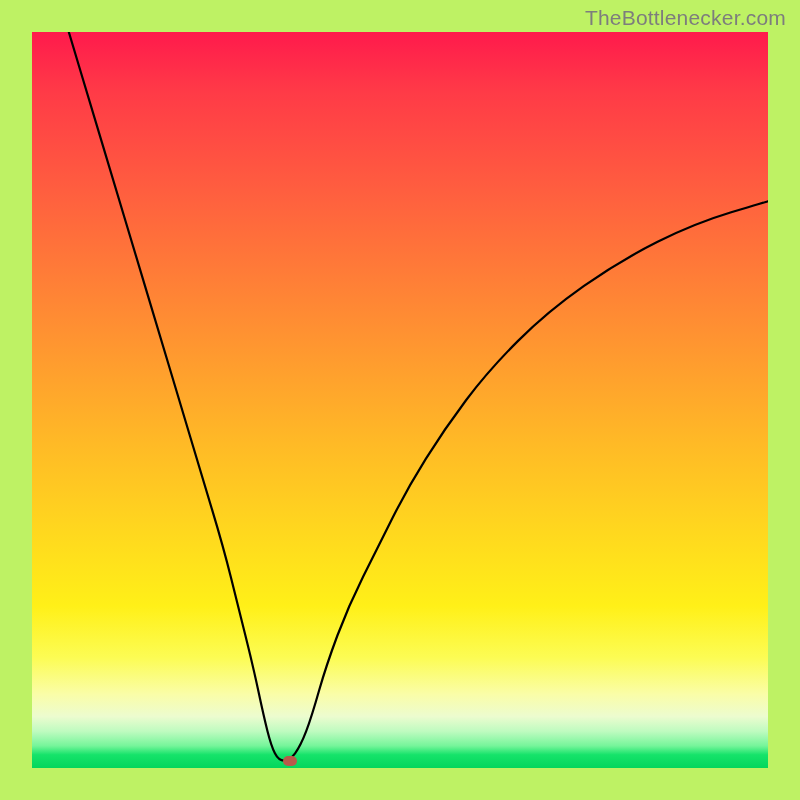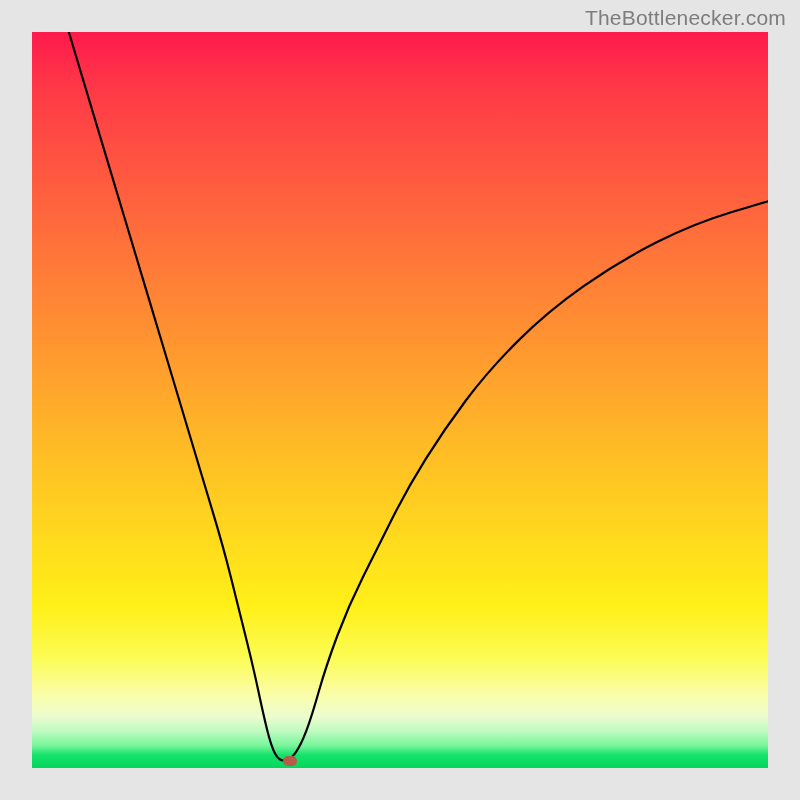--- a/index.html
+++ b/index.html
@@ -7,21 +7,21 @@
     padding: 0;
     width: 800px;
     height: 800px;
     background: #000;
     overflow: hidden;
     font-family: Arial, Helvetica, sans-serif;
   }
   .frame {
     position: absolute;
     inset: 0;
-    background: #e5e5e5;
+    background: #bef264;
   }
   .plot-area {
     position: absolute;
     left: 32px;
     top: 32px;
     width: 736px;
     height: 736px;
     overflow: hidden;
   }
   .gradient {

